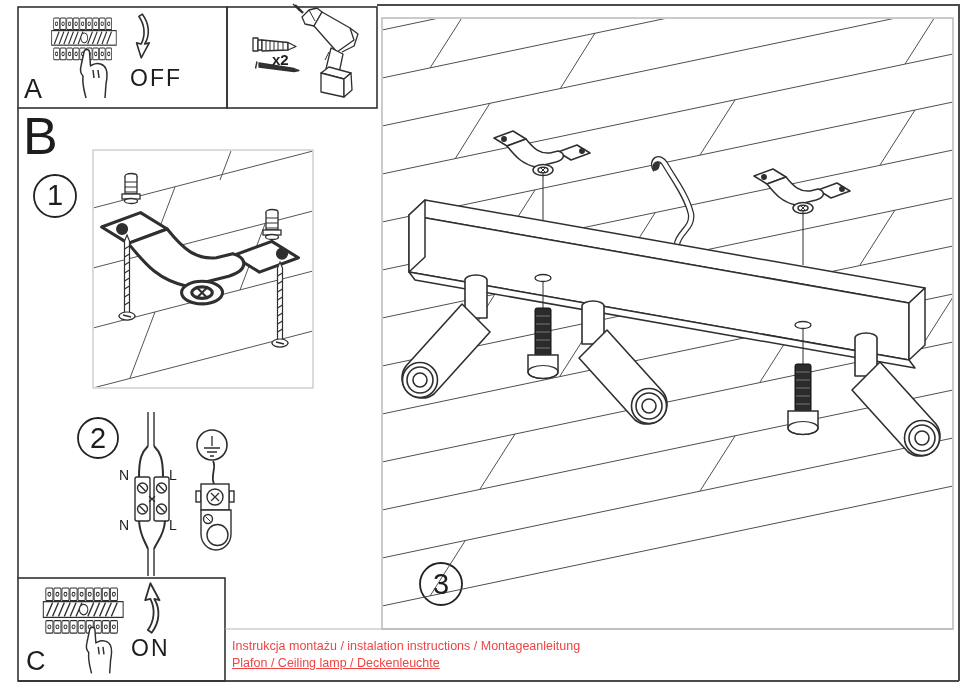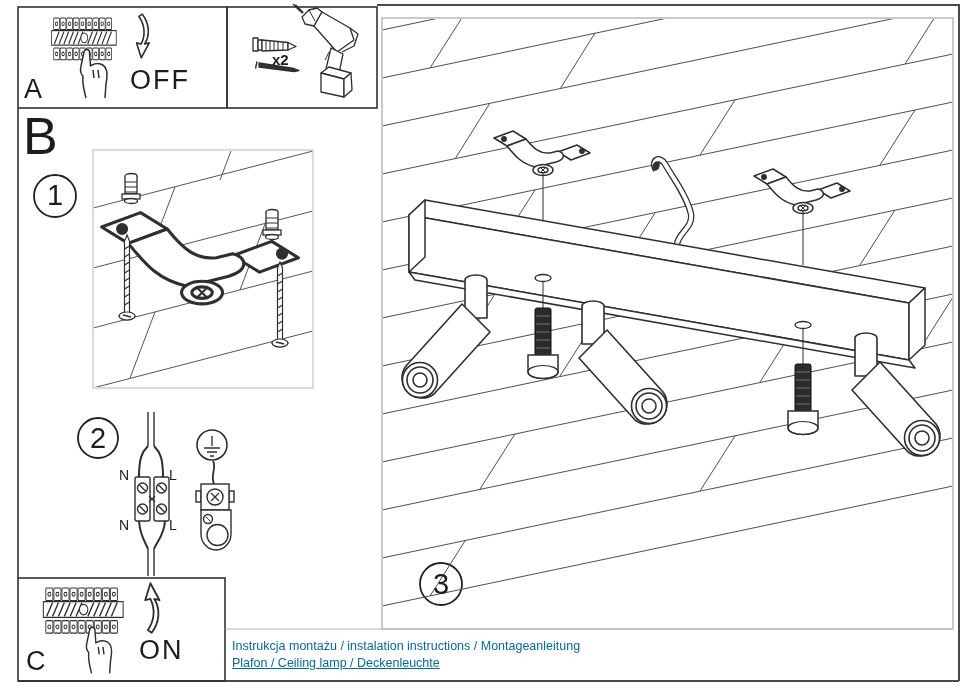--- a/index.html
+++ b/index.html
@@ -2,25 +2,25 @@
 <html><head>
 <meta charset="utf-8">
 <style>
   html,body{margin:0;padding:0;background:#fff;}
   #page{position:relative;width:970px;height:686px;background:#fff;overflow:hidden;
         font-family:"Liberation Sans", sans-serif;color:#1d1d1d;}
   #art{position:absolute;left:0;top:0;}
   .t{position:absolute;white-space:pre;color:#1d1d1d;}
   .big-letter{font-size:52px;line-height:1;}
   .step-letter{font-size:27px;line-height:1;}
-  .switch-word{font-size:27px;letter-spacing:2px;line-height:1;}
+  .switch-word{font-size:23px;letter-spacing:2px;line-height:1;}
   .circ-num{font-size:29px;line-height:1;width:42px;text-align:center;}
   .wire-label{font-size:14px;line-height:1;width:18px;text-align:center;}
   .qty{font-size:15px;font-weight:bold;line-height:1;}
-  .footer-line{font-size:12.5px;color:#0369a1;line-height:1;}
+  .footer-line{font-size:12.5px;color:#ef4444;line-height:1;}
 </style>
 </head>
 <body>
 
 <div id="page">
 
 <svg id="art" width="970" height="686" viewBox="0 0 970 686">
   <defs>
 
     <g id="bcell" fill="#fff" stroke="#2f2f2f" stroke-width="1.1">
@@ -260,17 +260,17 @@
 <div class="t qty" style="left:272px;top:52px;">x2</div>
 <div class="t big-letter" style="left:23px;top:110px;">B</div>
 <div class="t circ-num" style="left:34px;top:181px;">1</div>
 <div class="t circ-num" style="left:77px;top:424px;">2</div>
 <div class="t circ-num" style="left:420px;top:570px;">3</div>
 <div class="t wire-label" style="left:115px;top:468px;">N</div>
 <div class="t wire-label" style="left:164px;top:468px;">L</div>
 <div class="t wire-label" style="left:115px;top:518px;">N</div>
 <div class="t wire-label" style="left:164px;top:518px;">L</div>
 <div class="t step-letter" style="left:26px;top:648px;">C</div>
-<div class="t switch-word" style="left:131px;top:637px;margin-left:8px;">ON</div>
+<div class="t switch-word" style="left:131px;top:637px;">ON</div>
 <div class="t footer-line" style="left:232px;top:640px;">Instrukcja montażu / instalation instructions / Montageanleitung</div>
 <div class="t footer-line" style="left:232px;top:657px;text-decoration:underline;">Plafon / Ceiling lamp / Deckenleuchte</div>
 
 </div>
 
 </body></html>

